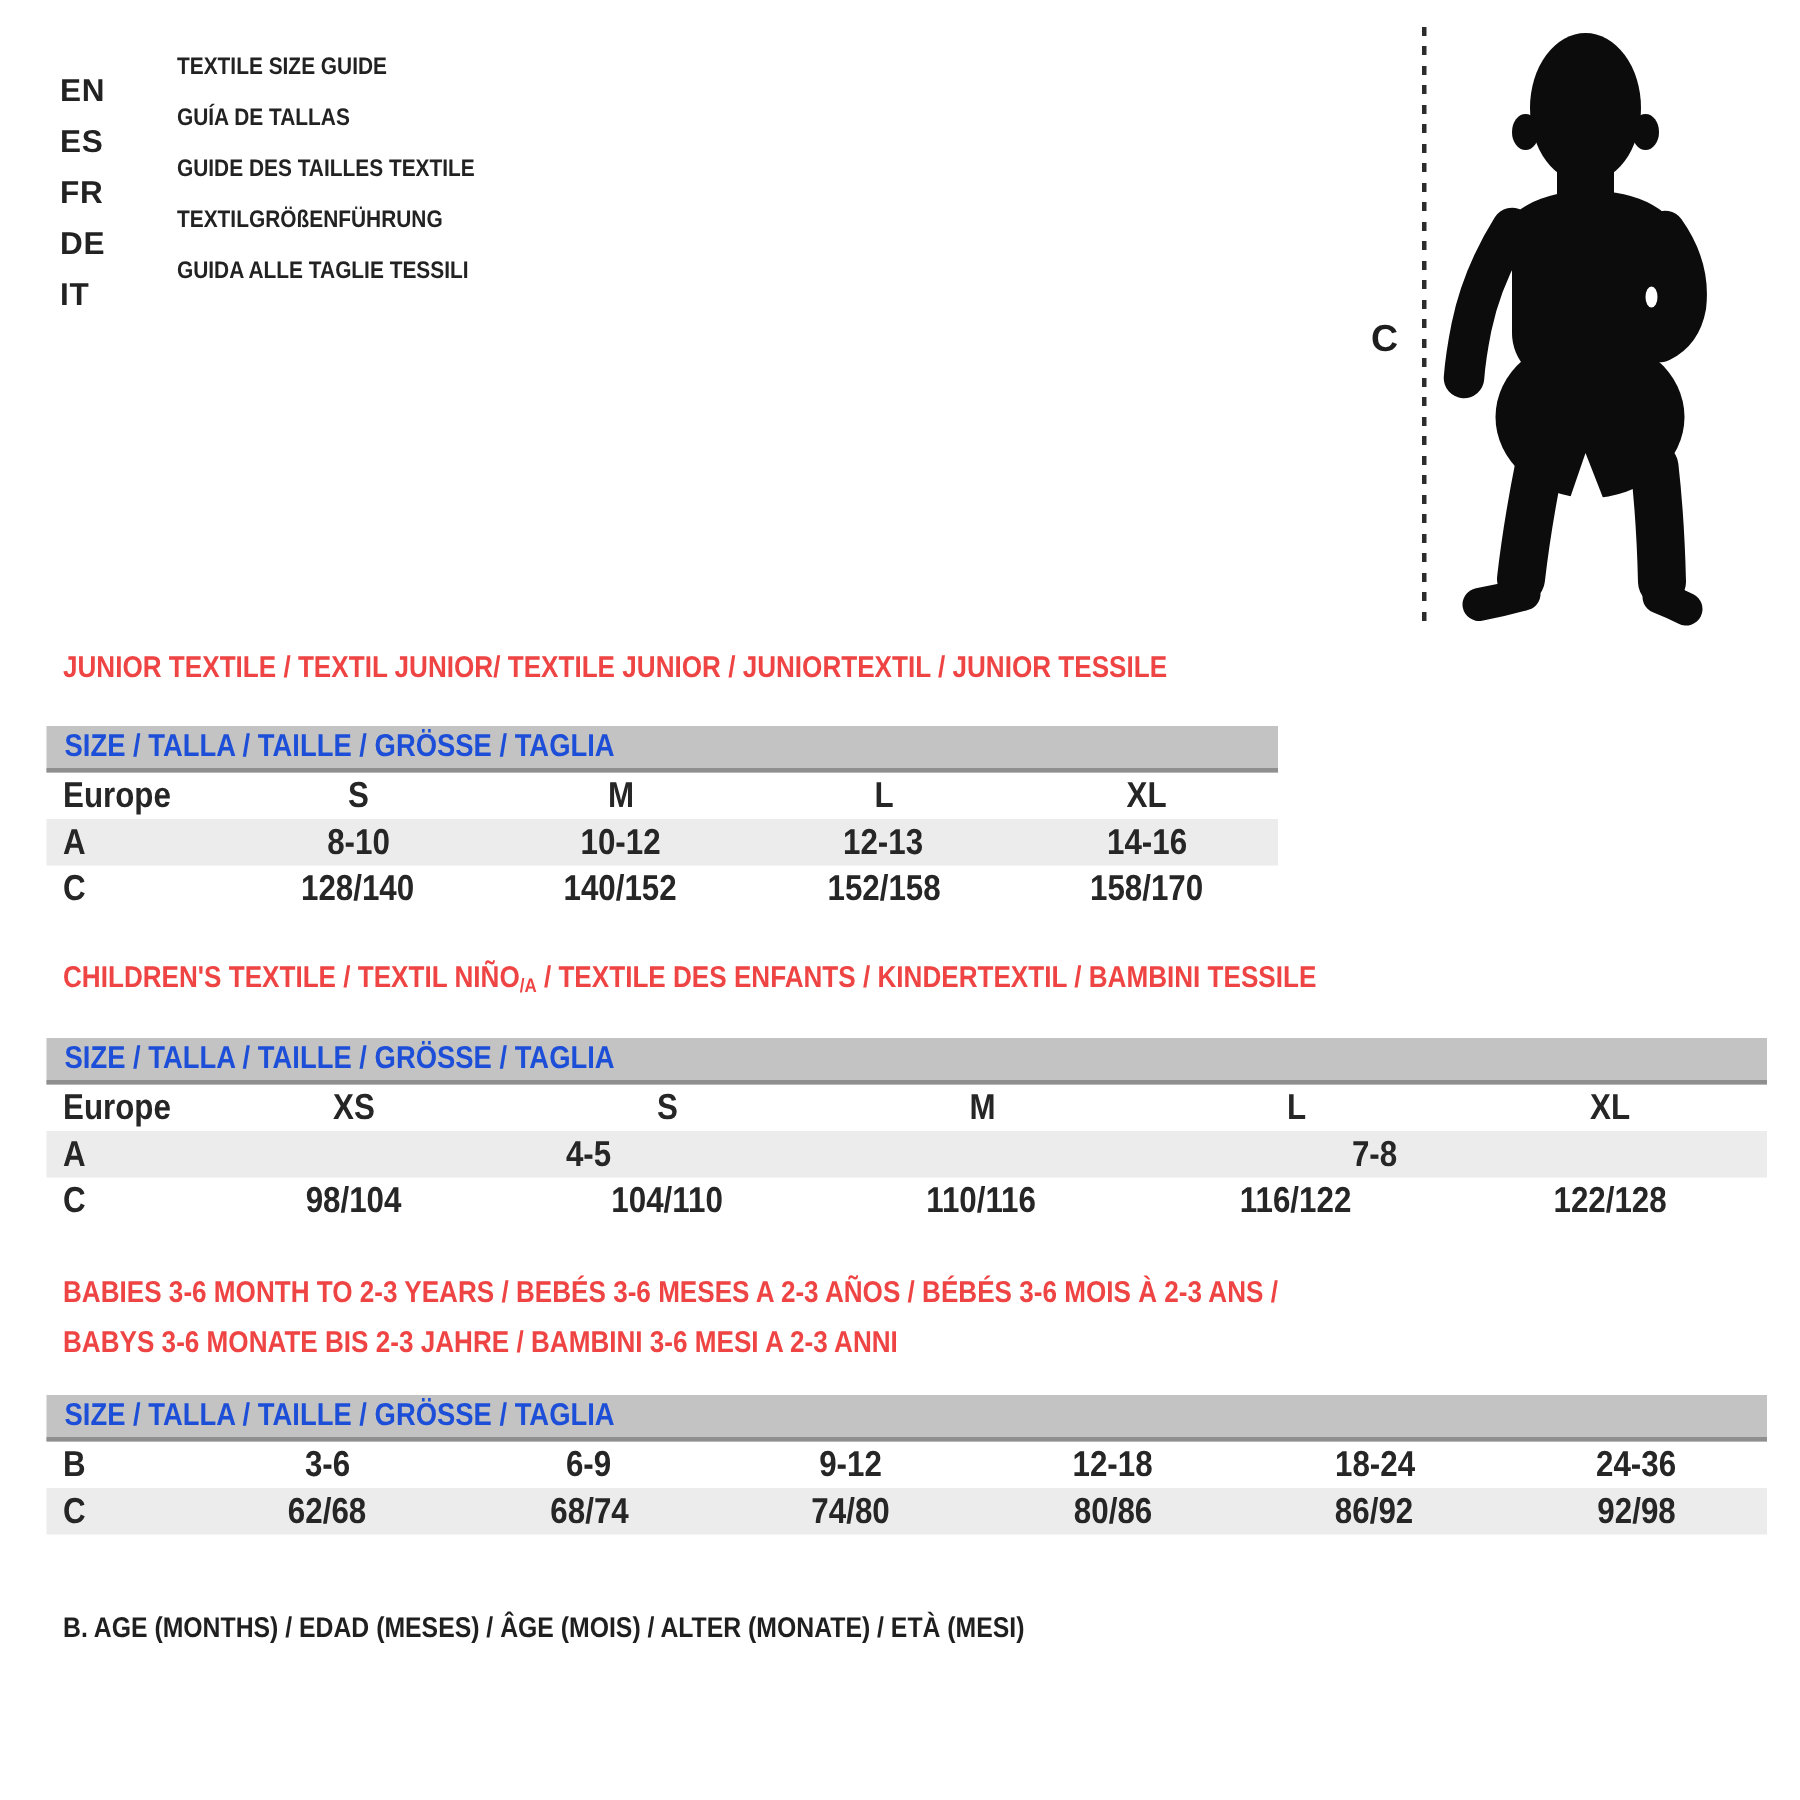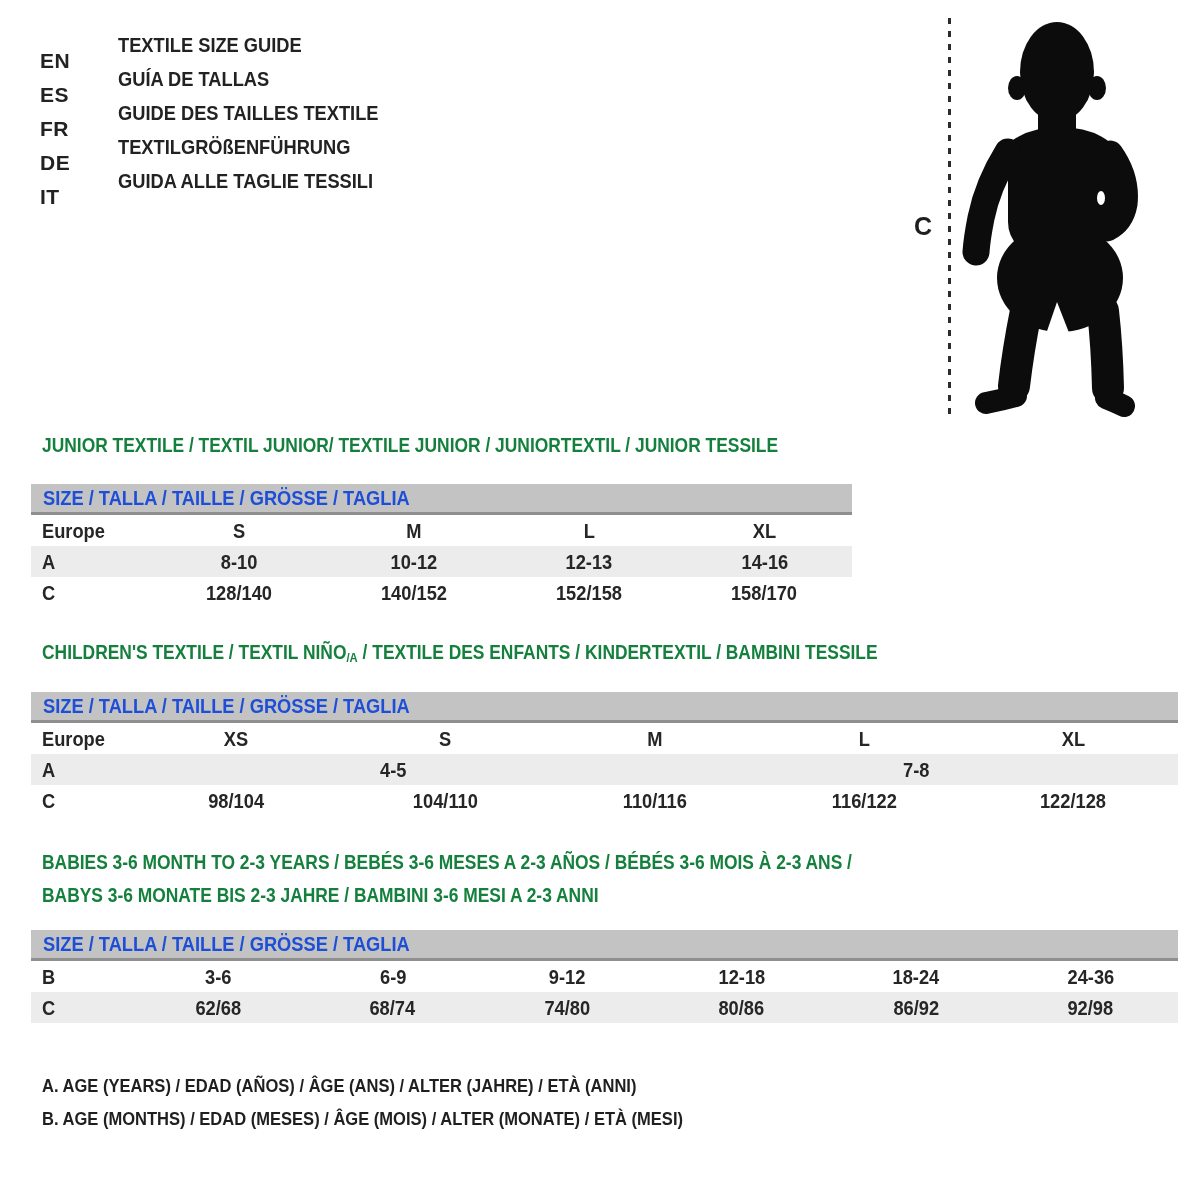--- a/index.html
+++ b/index.html
@@ -21,43 +21,43 @@
   .condc {
     display: inline-block;
     transform: scaleX(0.87);
     transform-origin: 50% 50%;
     white-space: nowrap;
   }
   
   .lang-block { position: absolute; left: 40px; top: 28px; }
   .lang-row { display: flex; height: 34px; line-height: 34px; }
   .lang-code { width: 78px; font-weight: 700; font-size: 21px; letter-spacing: 0.5px; margin-top: 16px; }
-  .lang-title { font-weight: 700; font-size: 21px; }
+  .lang-title { font-weight: 700; font-size: 16px; }
   
   .dash-line {
     position: absolute; left: 948px; top: 18px; width: 3px; height: 397px;
     background: repeating-linear-gradient(to bottom, #2c2c2c 0 6px, transparent 6px 13px);
   }
   .c-label { position: absolute; left: 914px; top: 212px; font-weight: 700; font-size: 25px; color: #1e1e1e; }
   .toddler { position: absolute; left: 960px; top: 16px; }
   
-  .sec-title { position: absolute; font-weight: 700; font-size: 20px; color: #15803d; white-space: nowrap; }
+  .sec-title { position: absolute; font-weight: 700; font-size: 20px; color: #ef4444; white-space: nowrap; }
   .subsc { font-size: 13px; vertical-align: -3px; }
   
   .tbl { position: absolute; }
   .tbl-bar {
     height: 28px; line-height: 28px;
     background: #c3c3c3;
     border-bottom: 3px solid #8f8f8f;
     padding-left: 12px;
     font-weight: 700; font-size: 21px; color: #1d4ed8;
   }
   .tbl-row { display: flex; height: 31px; line-height: 31px; }
   .tbl-row.alt { background: #ececec; }
-  .cell { flex: 1; text-align: center; font-weight: 700; font-size: 21px; color: #262626; }
+  .cell { flex: 1; text-align: center; font-weight: 700; font-size: 24px; color: #262626; }
   .cell.rowlabel { flex: none; text-align: left; padding-left: 11px; box-sizing: border-box; }
   .w120 { width: 120px; }
   .w100 { width: 100px; }
   
   .footnotes { position: absolute; left: 42px; top: 1069px; }
   .foot-line { height: 33px; line-height: 33px; font-weight: 700; font-size: 19px; color: #1f1f1f; }
 </style>
 </head>
 <body>
 
@@ -204,17 +204,16 @@
       <div class="cell"><span class="condc">62/68</span></div>
       <div class="cell"><span class="condc">68/74</span></div>
       <div class="cell"><span class="condc">74/80</span></div>
       <div class="cell"><span class="condc">80/86</span></div>
       <div class="cell"><span class="condc">86/92</span></div>
       <div class="cell"><span class="condc">92/98</span></div>
     </div>
   </div>
 
   <div class="footnotes">
-    <div class="foot-line"><span class="cond">A. AGE (YEARS) / EDAD (AÑOS) / ÂGE (ANS) / ALTER (JAHRE) / ETÀ (ANNI)</span></div>
     <div class="foot-line"><span class="cond">B. AGE (MONTHS) / EDAD (MESES) / ÂGE (MOIS) / ALTER (MONATE) / ETÀ (MESI)</span></div>
   </div>
 
 </div>
 
 </body></html>

